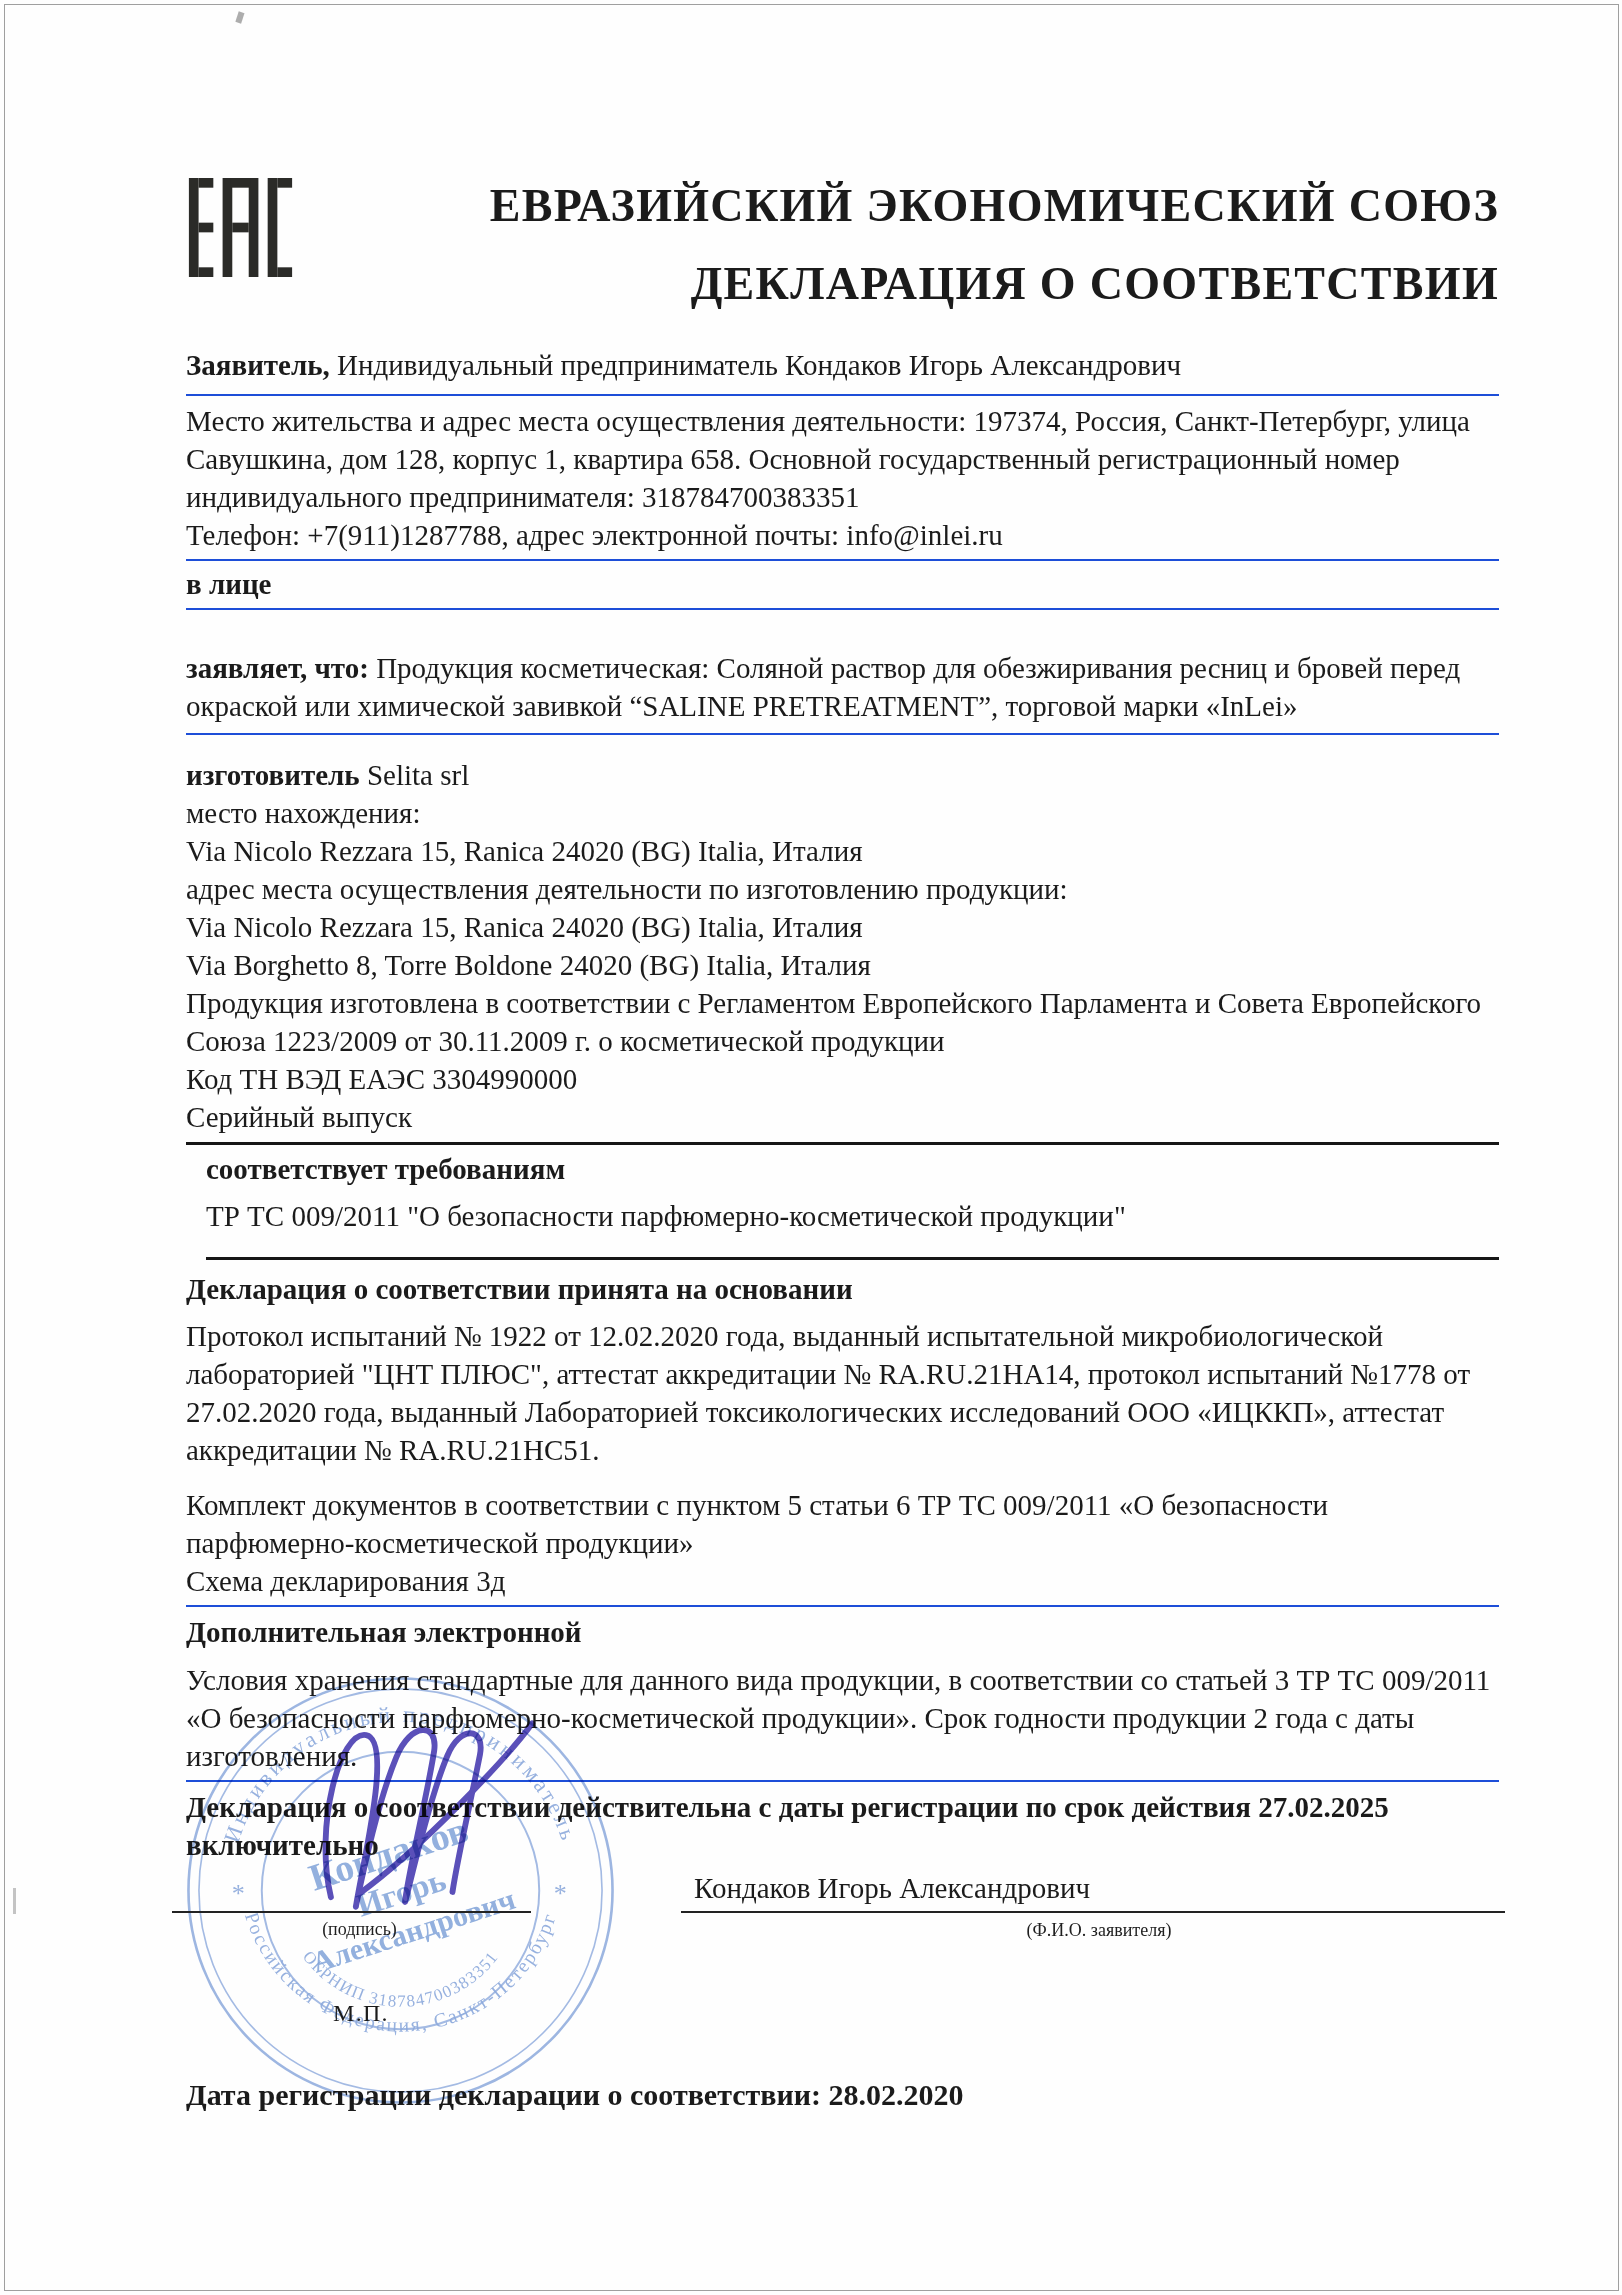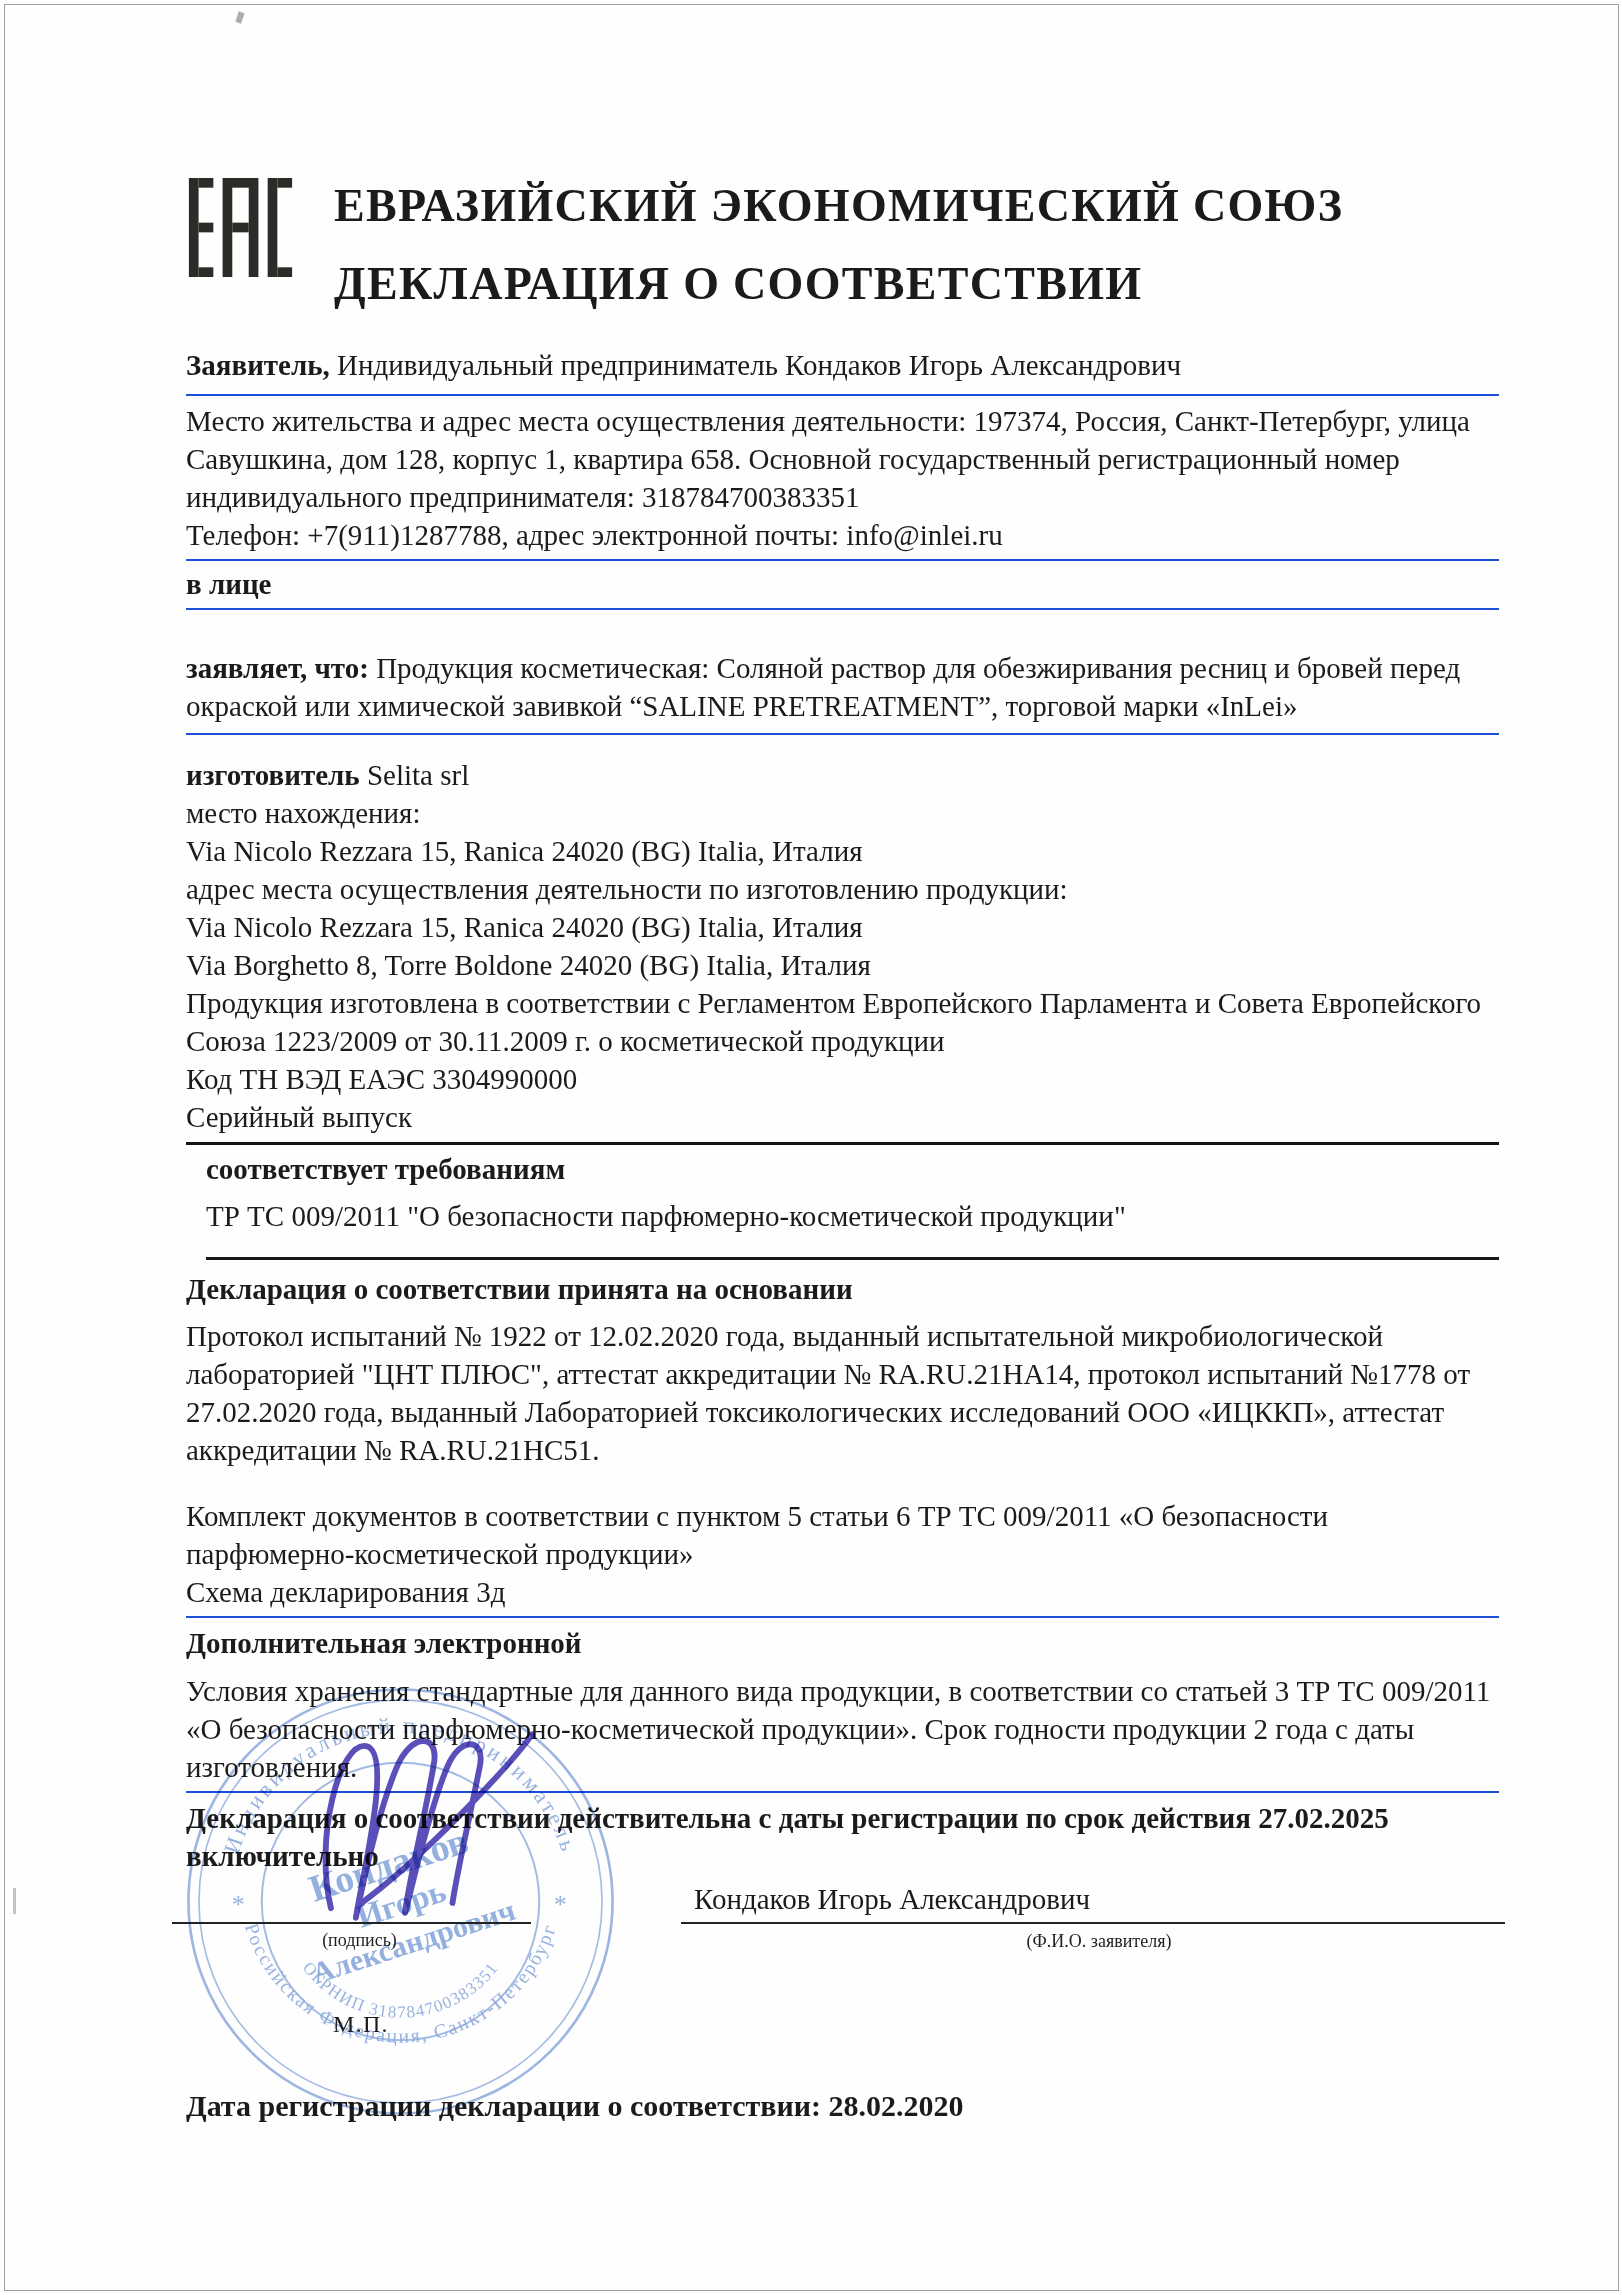--- a/index.html
+++ b/index.html
@@ -14,38 +14,38 @@
   .scan-frame{
     position:absolute;inset:3.9px;
     border:1.3px solid #9f9f9f;
     pointer-events:none;
   }
   .artifact-top{position:absolute;left:237px;top:11.8px;width:5.9px;height:10.5px;background:#6a6a6a;opacity:.55;transform:rotate(18deg);}
   .artifact-left{position:absolute;left:13px;top:1888px;width:2.6px;height:26px;background:#8a8a8a;opacity:.5;}
   .content{position:relative;padding:0 124px 0 186px;}
   .header{display:flex;align-items:flex-start;padding-top:178px;}
   .eac-logo{width:109px;height:99px;flex:0 0 auto;}
-  .titles{flex:1;text-align:left;padding-left:39px;padding-top:3.9px;}
+  .titles{flex:1;text-align:right;padding-left:39px;padding-top:3.9px;}
   .title{font-weight:bold;font-size:46px;line-height:1.05;letter-spacing:1.3px;}
   .title + .title{margin-top:30px;}
   .row{border-bottom:2px solid #1d4ed8;}
   .row.thick{border-bottom:3.3px solid #161616;}
   .t{font-size:29px;line-height:38px;}
   .b{font-weight:bold;}
   .reg{font-size:30px;line-height:39px;font-weight:bold;}
   .rowA{margin-top:38px;padding-bottom:9.2px;}
   .rowB{padding-top:6.5px;padding-bottom:5.2px;}
   .rowC{padding-top:3.9px;padding-bottom:5.2px;}
   .rowD{padding-top:5.2px;padding-bottom:7.9px;margin-top:33px;}
   .rowE{padding-top:21px;padding-bottom:6.5px;}
   .rowF{padding-top:5.2px;padding-bottom:22px;margin-left:20px;}
   .rowF .standard{margin-top:9.2px;}
   .rowG{padding-top:9.2px;padding-bottom:5.2px;}
   .rowG .para{margin-top:9.2px;}
-  .rowG .docs{margin-top:28px;}
+  .rowG .docs{margin-top:17px;}
   .rowH{padding-top:6.5px;padding-bottom:5.2px;}
   .rowH .para{margin-top:9.2px;}
   .rowI{padding-top:6.5px;}
   .sig-block{position:relative;height:183px;}
   .sig-line{position:absolute;border-top:2px solid #222;}
   .sig-line.left{left:-14.4px;top:47px;width:359px;}
   .sig-line.right{left:495px;top:47px;width:824px;}
   .sig-caption{position:absolute;font-size:18px;color:#1f1f1f;text-align:center;}
   .cap-podpis{left:98px;top:55px;width:151px;}
   .cap-fio{left:759px;top:56px;width:308px;}

